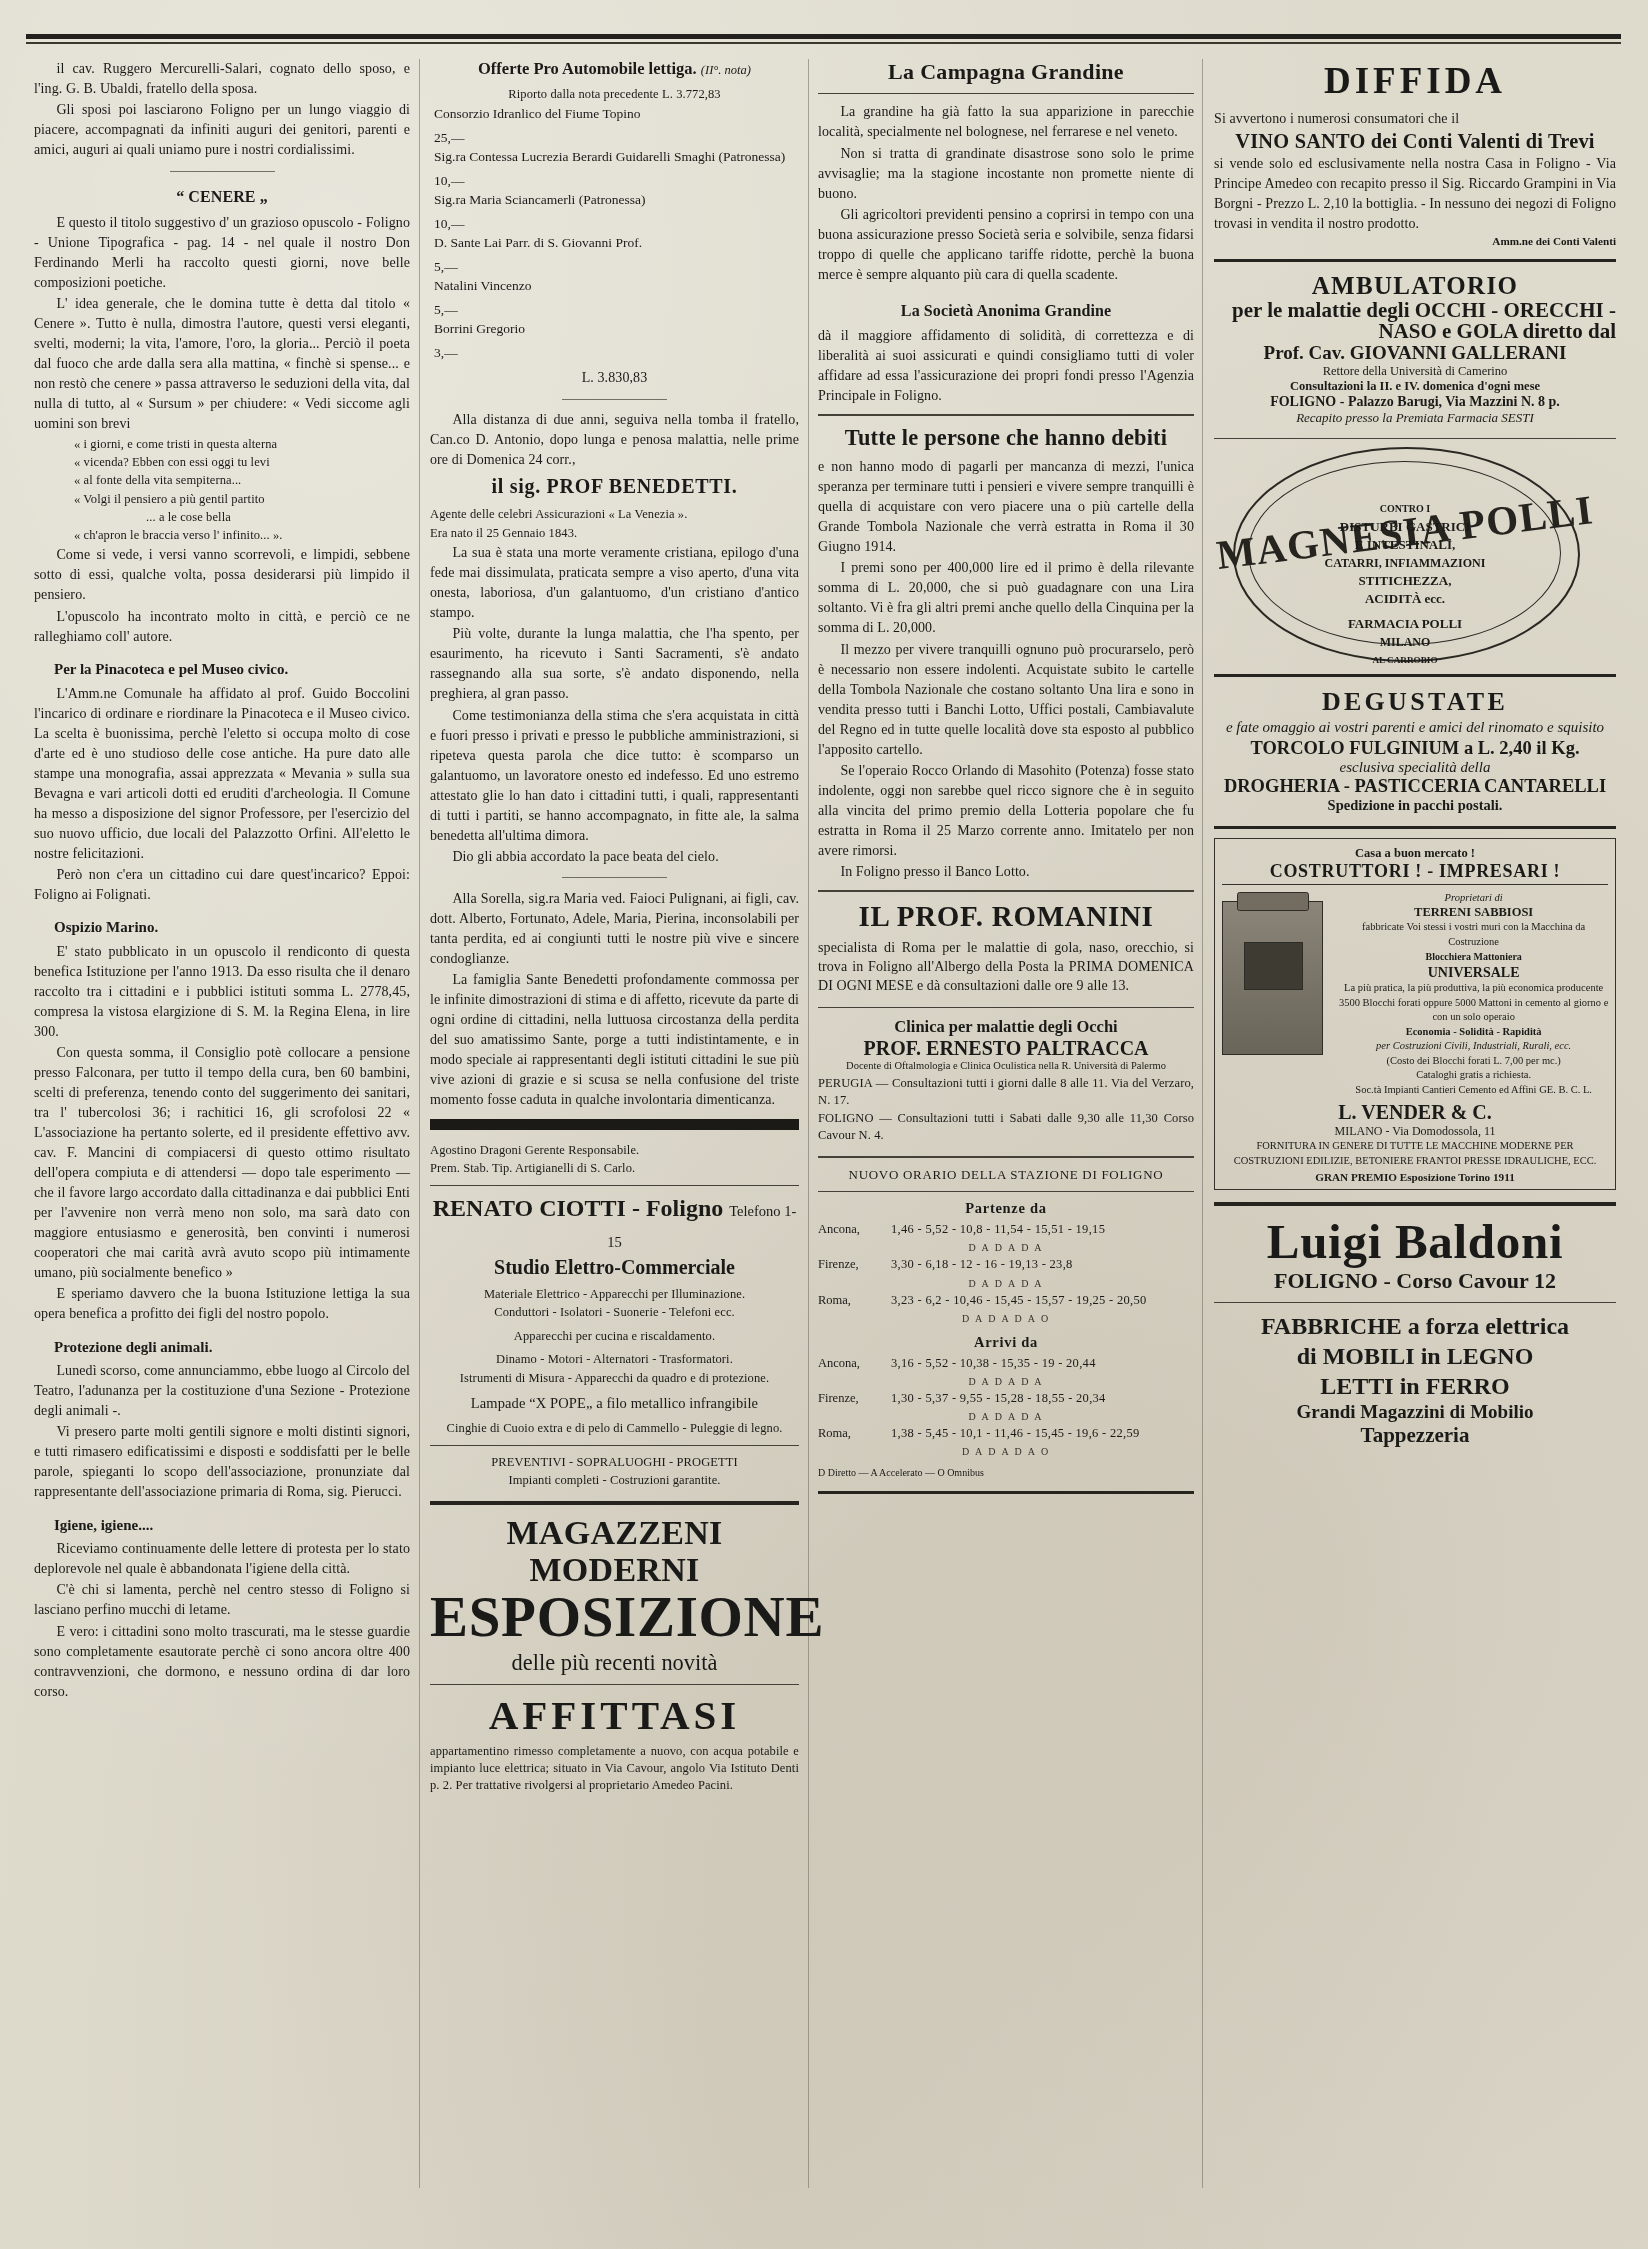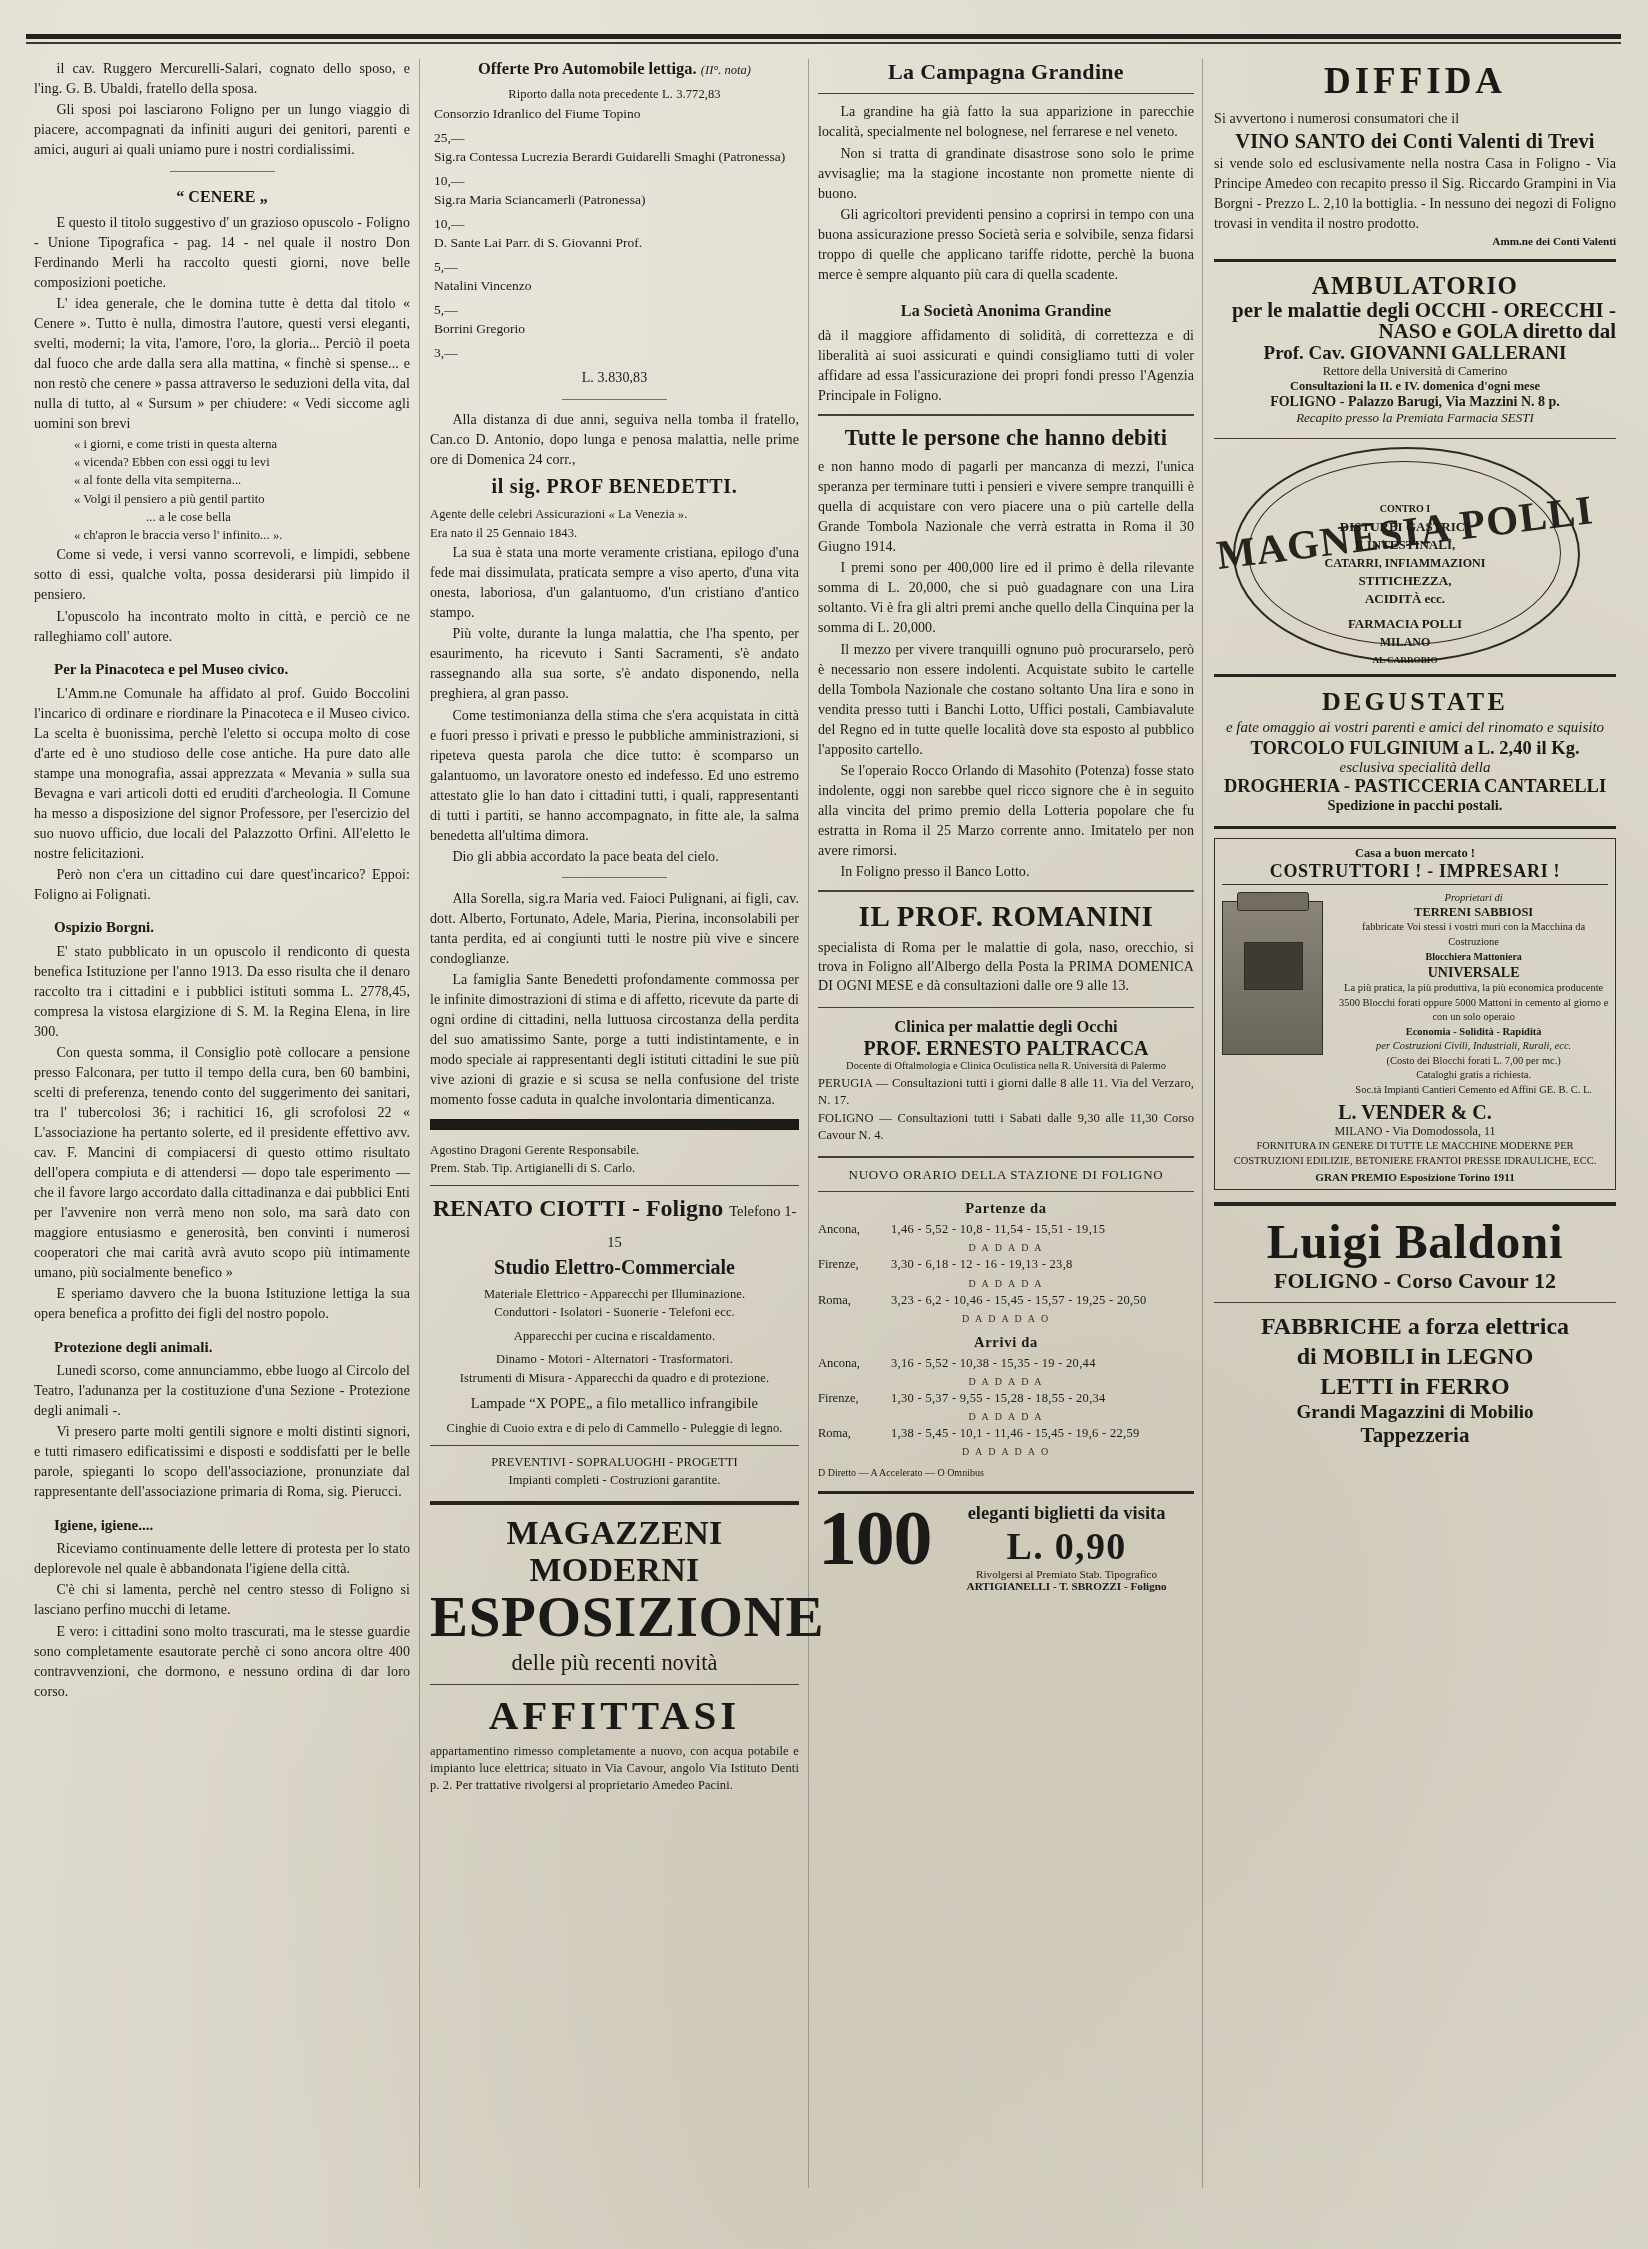--- a/index.html
+++ b/index.html
@@ -197,21 +197,21 @@
       <p class="small" style="text-indent:112px;">... a le cose bella</p>
       <p class="small" style="text-indent:40px;">« ch'apron le braccia verso l' infinito... ».</p>
 
       <p>Come si vede, i versi vanno scorrevoli, e limpidi, sebbene sotto di essi, qualche volta, possa desiderarsi più limpido il pensiero.</p>
       <p>L'opuscolo ha incontrato molto in città, e perciò ce ne ralleghiamo coll' autore.</p>
 
       <h3 class="lead">Per la Pinacoteca e pel Museo civico.</h3>
       <p>L'Amm.ne Comunale ha affidato al prof. Guido Boccolini l'incarico di ordinare e riordinare la Pinacoteca e il Museo civico. La scelta è buonissima, perchè l'eletto si occupa molto di cose d'arte ed è uno studioso delle cose antiche. Ha pure dato alle stampe una monografia, assai apprezzata « Mevania » sulla sua Bevagna e vari articoli dotti ed eruditi d'archeologia. Il Comune ha messo a disposizione del signor Professore, per l'esercizio del suo nuovo ufficio, due locali del Palazzotto Orfini. All'eletto le nostre felicitazioni.</p>
       <p>Però non c'era un cittadino cui dare quest'incarico? Eppoi: Foligno ai Folignati.</p>
 
-      <h3 class="lead">Ospizio Borgni.</h3>
+      <h3 class="lead">Ospizio Marino.</h3>
       <p>E' stato pubblicato in un opuscolo il rendiconto di questa benefica Istituzione per l'anno 1913. Da esso risulta che il denaro raccolto tra i cittadini e i pubblici istituti somma L. 2778,45, compresa la vistosa elargizione di S. M. la Regina Elena, in lire 300.</p>
       <p>Con questa somma, il Consiglio potè collocare a pensione presso Falconara, per tutto il tempo della cura, ben 60 bambini, scelti di preferenza, tenendo conto del suggerimento dei sanitari, tra l' tubercolosi 36; i rachitici 16, gli scrofolosi 22 « L'associazione ha pertanto solerte, ed il presidente effettivo avv. cav. F. Mancini di compiacersi di questo ottimo risultato dell'opera compiuta e di attendersi — dopo tale esperimento — che il favore largo accordato dalla cittadinanza e dai pubblici Enti per l'avvenire non verrà meno non solo, ma sarà dato con maggiore entusiasmo e generosità, ben convinti i numerosi cooperatori che mai carità avrà avuto scopo più intimamente umano, più socialmente benefico »</p>
       <p>E speriamo davvero che la buona Istituzione lettiga la sua opera benefica a profitto dei figli del nostro popolo.</p>
 
       <h3 class="lead">Protezione degli animali.</h3>
       <p>Lunedì scorso, come annunciammo, ebbe luogo al Circolo del Teatro, l'adunanza per la costituzione d'una Sezione - Protezione degli animali -.</p>
       <p>Vi presero parte molti gentili signore e molti distinti signori, e tutti rimasero edificatissimi e disposti e soddisfatti per le belle parole, spieganti lo scopo dell'associazione, pronunziate dal rappresentante dell'associazione primaria di Roma, sig. Pierucci.</p>
 
       <h3 class="lead">Igiene, igiene....</h3>
       <p>Riceviamo continuamente delle lettere di protesta per lo stato deplorevole nel quale è abbandonata l'igiene della città.</p>
@@ -390,29 +390,20 @@
           <div class="tt-city">Roma,</div>
           <div class="tt-times">1,38 - 5,45 - 10,1 - 11,46 - 15,45 - 19,6 - 22,59</div>
         </div>
         <div class="tt-legend">D       A       D        A        D       A       O</div>
 
         <div style="text-align:left;font-size:10px;margin-top:4px;">D Diretto — A Accelerato — O Omnibus</div>
       </div>
 
       <div class="rule-h-thick"></div>
 
-      <div class="ad flex" style="align-items:flex-start;">
-        <div class="num100">100</div>
-        <div style="flex:1;padding-left:8px;">
-          <div style="font-size:18.5px;font-weight:bold;text-align:center;">eleganti biglietti da visita</div>
-          <div class="l090" style="text-align:center;">L. 0,90</div>
-          <div style="font-size:11.2px;text-align:center;">Rivolgersi al Premiato Stab. Tipografico</div>
-          <div style="font-size:11.2px;text-align:center;font-weight:bold;">ARTIGIANELLI   -   T. SBROZZI - Foligno</div>
-        </div>
-      </div>
     </div>
 
     <div class="col c4">
       <div class="ad">
         <div class="diffida">DIFFIDA</div>
         <p class="noind" style="font-size:14px;line-height:19px;">Si avvertono i numerosi consumatori che il</p>
         <div class="vinosanto">VINO SANTO dei Conti Valenti di Trevi</div>
         <p class="noind" style="font-size:14px;line-height:20px;">si vende solo ed esclusivamente nella nostra Casa in Foligno - Via Principe Amedeo con recapito presso il Sig. Riccardo Grampini in Via Borgni - Prezzo L. 2,10 la bottiglia. - In nessuno dei negozi di Foligno trovasi in vendita il nostro prodotto.</p>
         <div style="text-align:right;font-size:11.2px;font-weight:bold;">Amm.ne dei Conti Valenti</div>
       </div>

